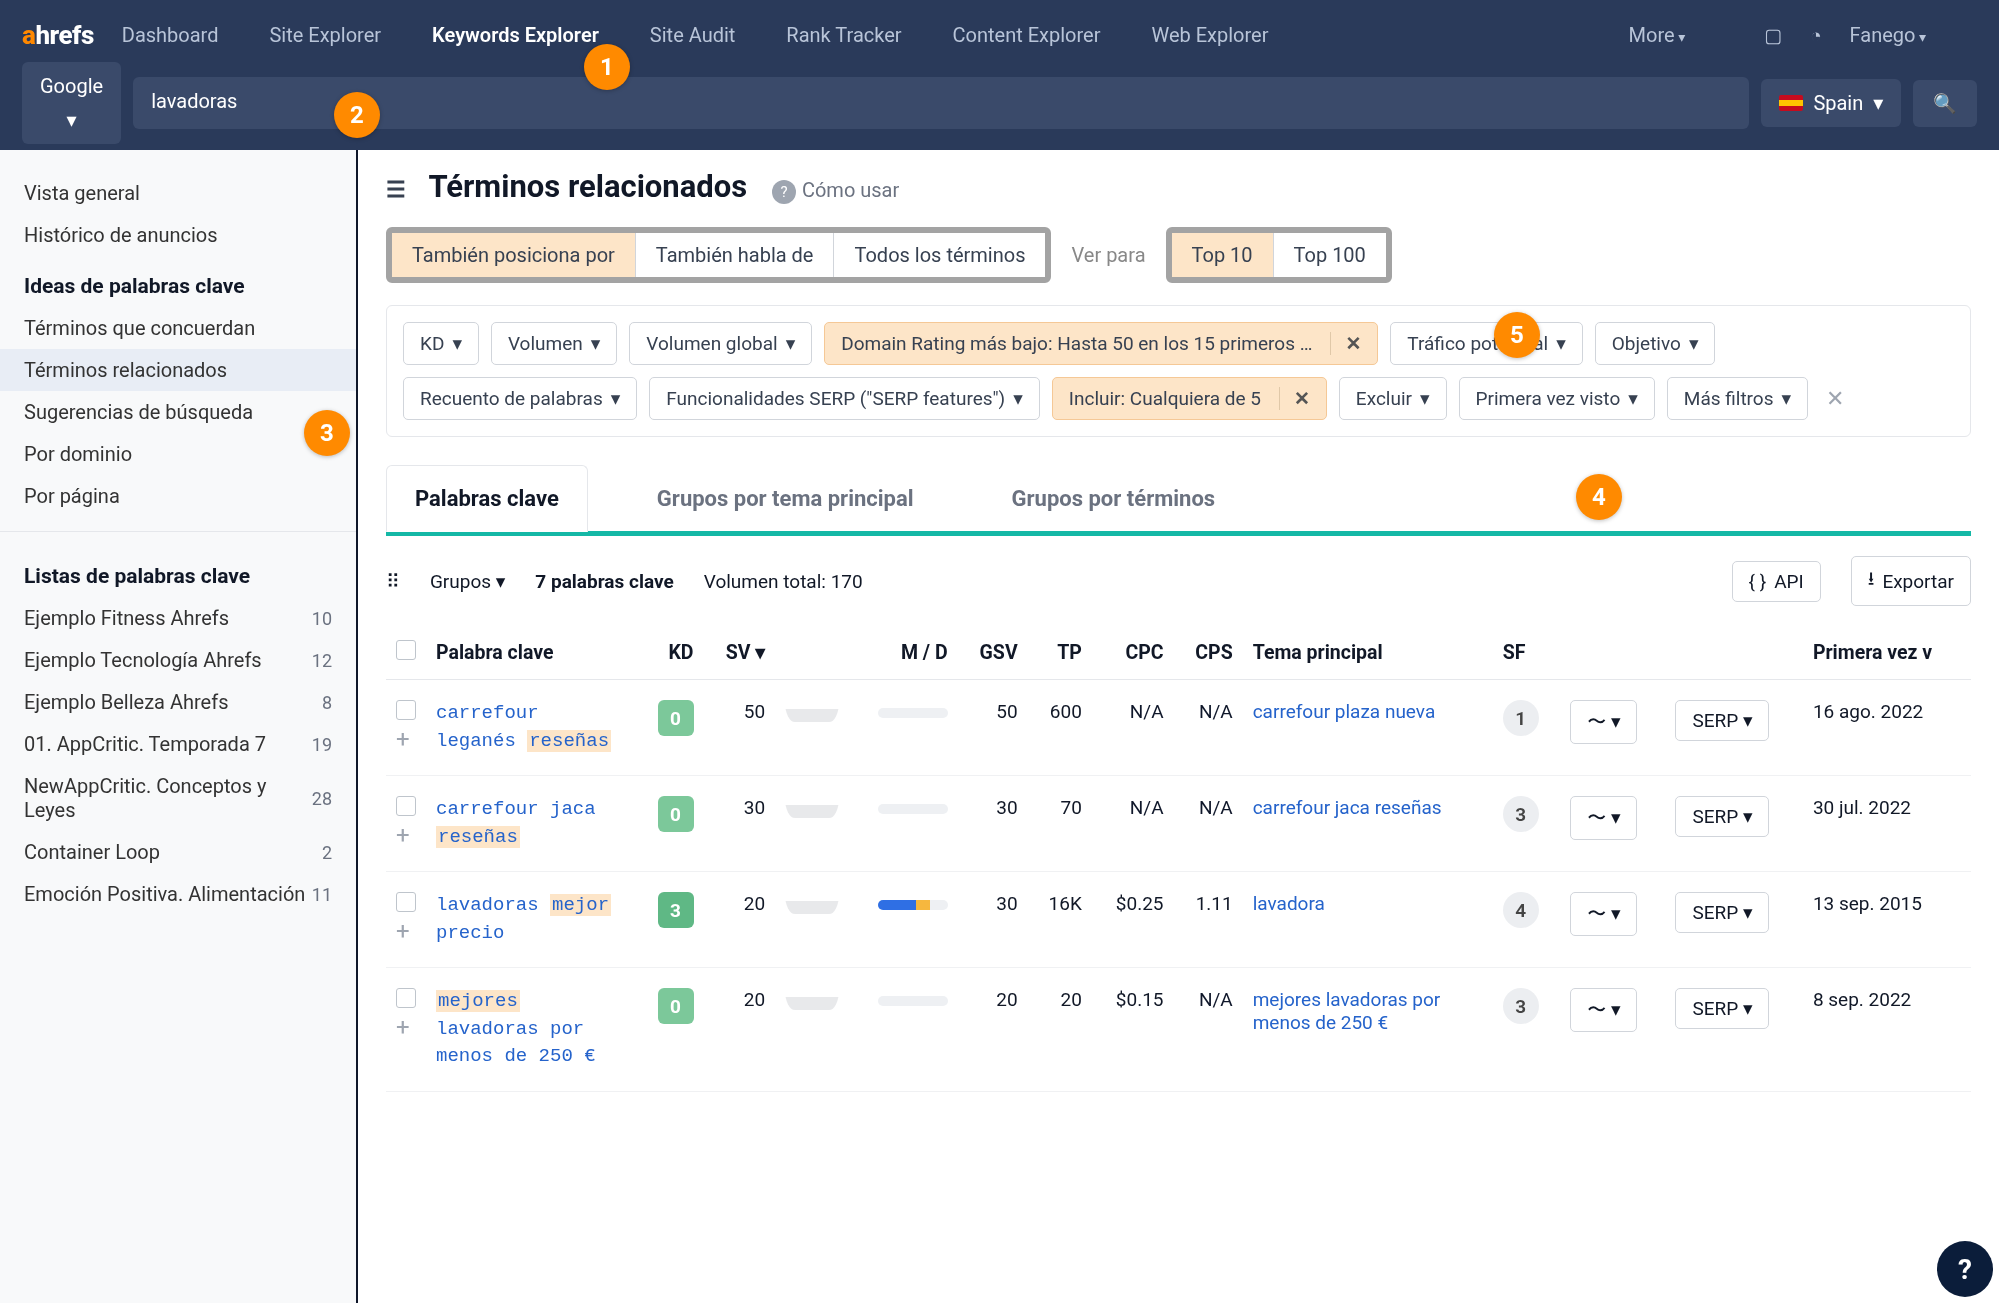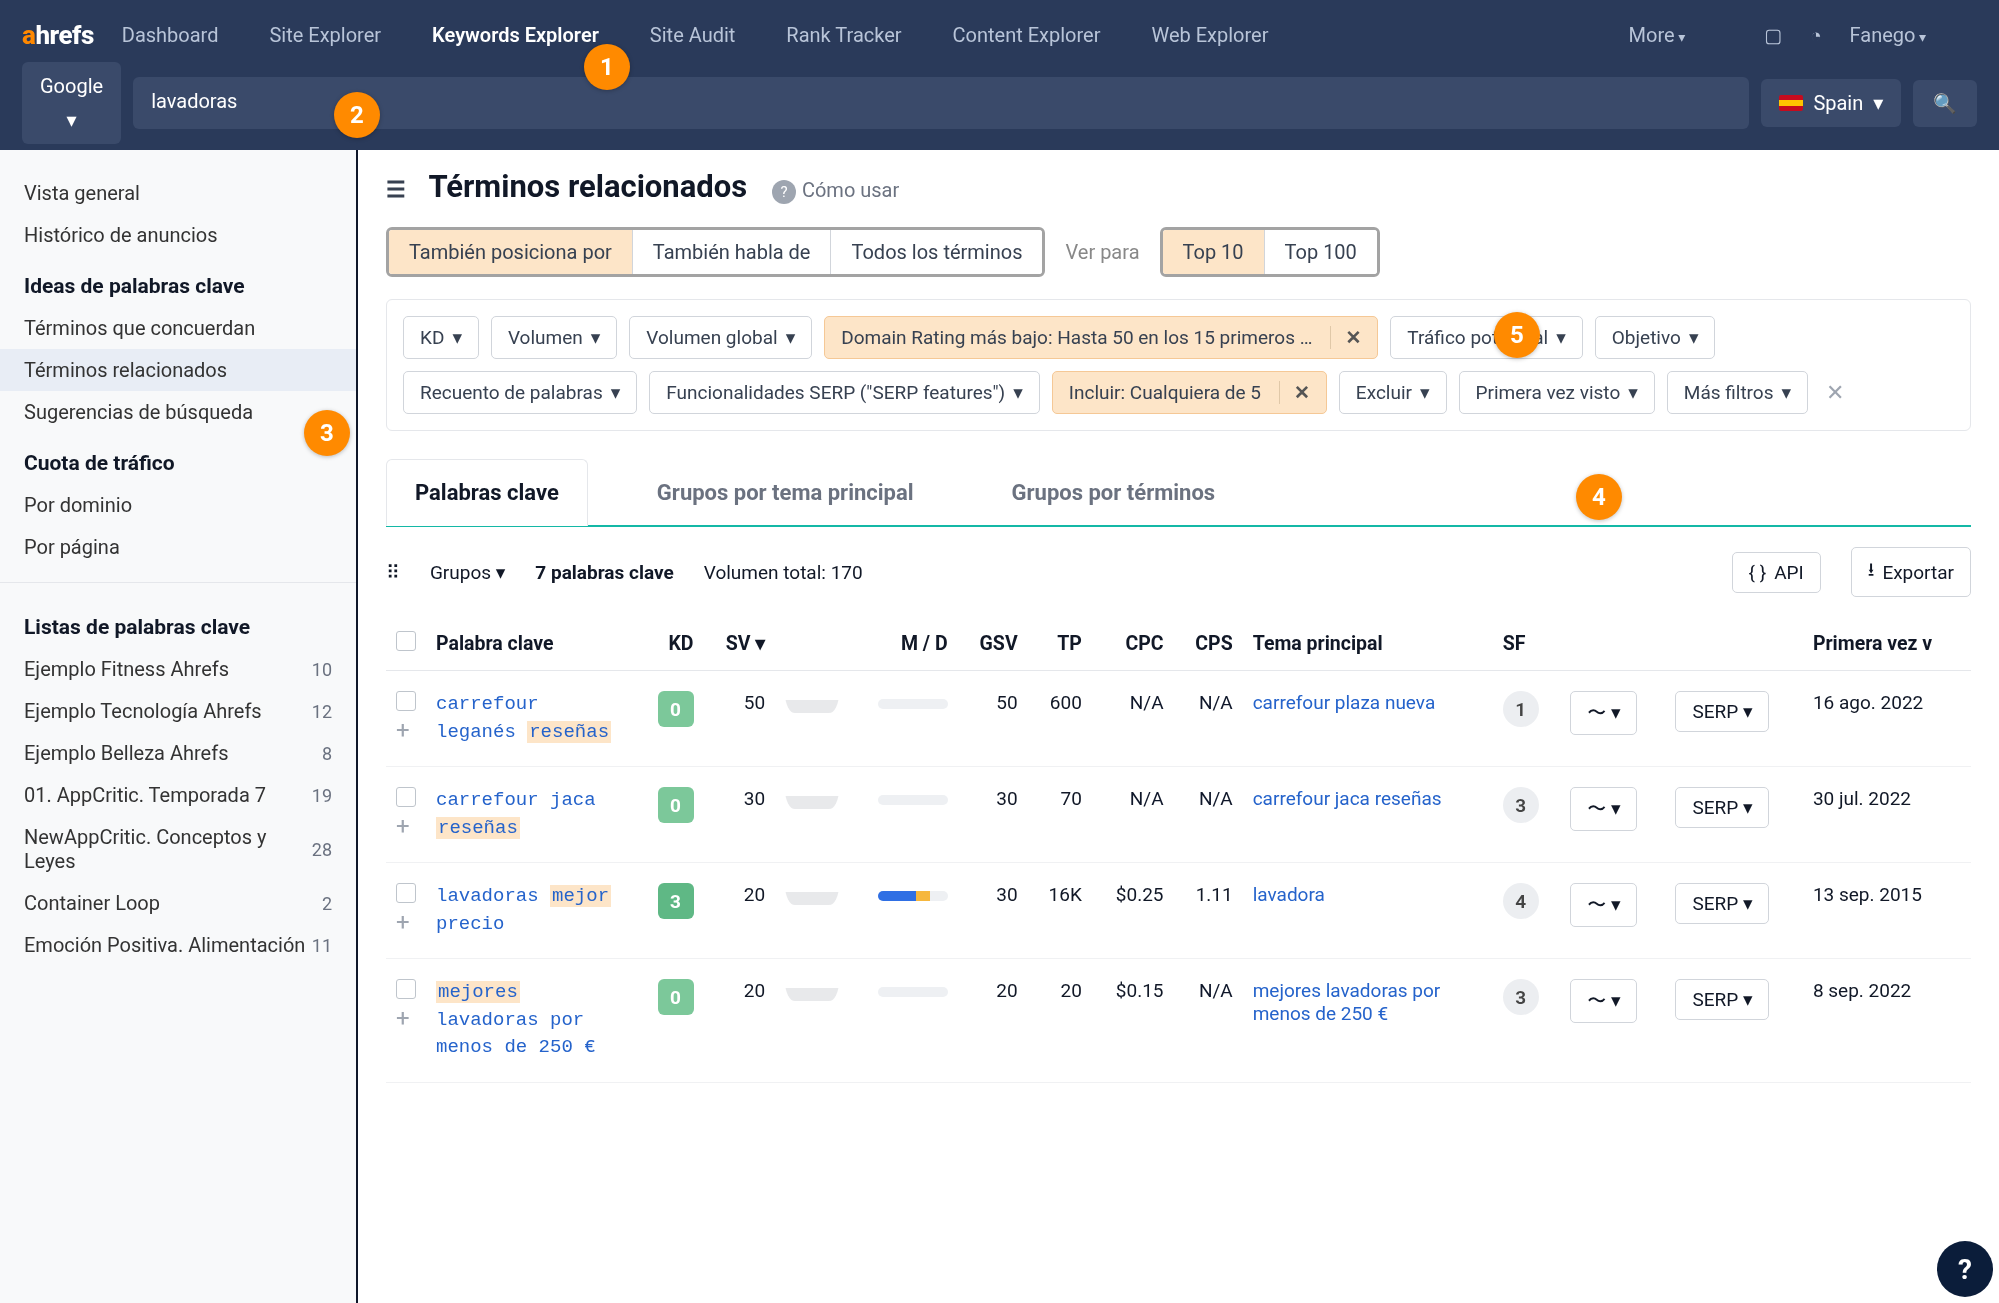--- a/index.html
+++ b/index.html
@@ -24,31 +24,31 @@
 .sidebar .item.active { background: #e8edf5; }
 .sidebar .heading { padding: 18px 24px 9px; font-weight: 700; font-size: 21px; color:#111827;}
 .sidebar .count { color:#6b7280; font-size:18px;}
 .sidebar hr { border:none; border-top:1px solid #e5e7eb; margin:14px 0;}
 .main { flex: 1; padding: 18px 28px; overflow-y:auto; position:relative;}
 .main h1 { font-size: 31px; font-weight: 700; display: inline-block; margin-right: 20px; }
 .hambicon { display:inline-block; margin-right:18px; color:#374151; font-weight:700; font-size:22px;}
 .howto { color:#6b7280; font-size:20px;}
 .howto .q { background:#9ea5b0; color:#fff; border-radius:50%; width:24px; height:24px; display:inline-flex; align-items:center; justify-content:center; font-size:15px; margin-right:6px;}
 .tabrow { margin-top: 22px; display:flex; gap:0; align-items:center; }
-.seg { display:inline-flex; border:3px solid #a3a3a3; border-radius:6px; overflow:hidden; }
+.seg { display:inline-flex; border:6px solid #a3a3a3; border-radius:6px; overflow:hidden; }
 .seg .opt { padding:10px 20px; cursor:pointer; background:#fff; font-size:20px; color:#374151;}
 .seg .opt.sel { background:#fde5c8; }
 .seg .opt + .opt { border-left:1px solid #d1d5db;}
 .verpara { margin: 0 20px; color:#888; font-size:20px;}
 .filters { margin-top:22px; border:1px solid #e5e7eb; border-radius:6px; padding:16px; display:flex; flex-wrap:wrap; gap:12px; align-items:center;}
 .fchip { border:1px solid #d1d5db; border-radius:5px; padding:9px 16px; background:#fff; cursor:pointer; font-size:19px; color:#374151; display:inline-flex; align-items:center; gap:8px;}
 .fchip.active { background:#fde5c8; border-color:#f5c896;}
 .fchip .close { margin-left:10px; font-weight:700; color:#555; border-left: 1px solid #e0c8a8; padding-left: 14px;}
 .xclear { color:#9ea5b0; font-size:22px; cursor:pointer; padding:0 6px;}
-.subtabs { display:flex; gap:40px; margin-top:28px; border-bottom:2px solid #14b8a6; align-items:flex-end;}
+.subtabs { display:flex; gap:40px; margin-top:28px; border-bottom:5px solid #14b8a6; align-items:flex-end;}
 .subtab { padding: 20px 28px; font-size:22px; font-weight:700; color:#6b7280; cursor:pointer; border:1px solid transparent; border-bottom:none;}
 .subtab.sel { background:#fff; border:1px solid #e5e7eb; border-bottom:1px solid #fff; border-radius:6px 6px 0 0; margin-bottom:-1px; color:#111827;}
 .toolbar2 { display:flex; align-items:center; padding:20px 0; gap:30px;}
 .toolbar2 .spacer { flex:1;}
 .btnoutline { border:1px solid #d1d5db; border-radius:5px; padding:8px 16px; background:#fff; cursor:pointer; font-size:19px; display:inline-flex; gap:8px; align-items:center;}
 table { width:100%; border-collapse: collapse; font-size:19px;}
 th { text-align:left; padding:14px 10px; font-weight:700; color:#111827; border-bottom:1px solid #e5e7eb; font-size:19.5px; white-space:nowrap;}
 th.r, td.r { text-align:right;}
 td { padding:20px 10px; vertical-align:top; border-bottom:1px solid #f0f1f3;}
 td.kw { width:180px;}
@@ -115,21 +115,20 @@
     <div class="heading">Ideas de palabras clave</div>
     <div class="item">
         <span>Términos que concuerdan</span>
       </div>
     <div class="item active">
         <span>Términos relacionados</span>
       </div>
     <div class="item">
         <span>Sugerencias de búsqueda</span>
       </div>
-    <div class="heading">Cuota de tráfico</div>
     <div class="item">
         <span>Por dominio</span>
       </div>
     <div class="item">
         <span>Por página</span>
       </div>
     <hr>
     <div class="heading">Listas de palabras clave</div>
     <div class="item">
         <span>Ejemplo Fitness Ahrefs</span>

